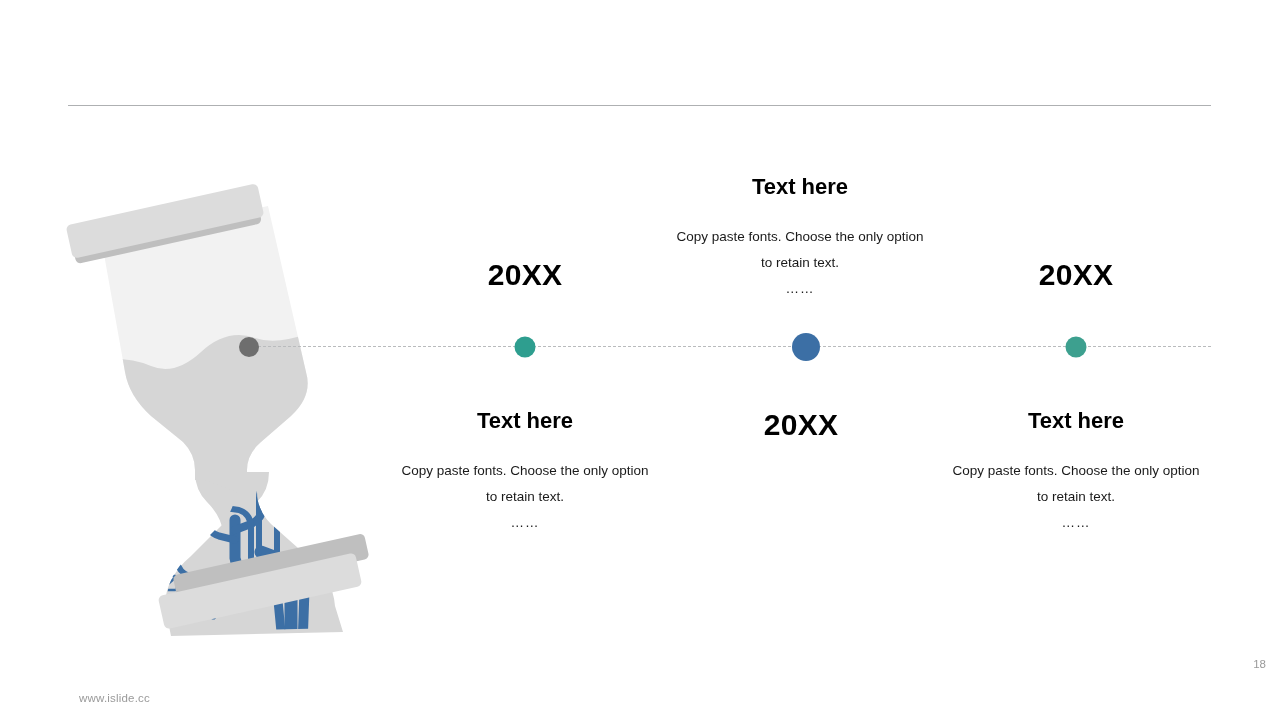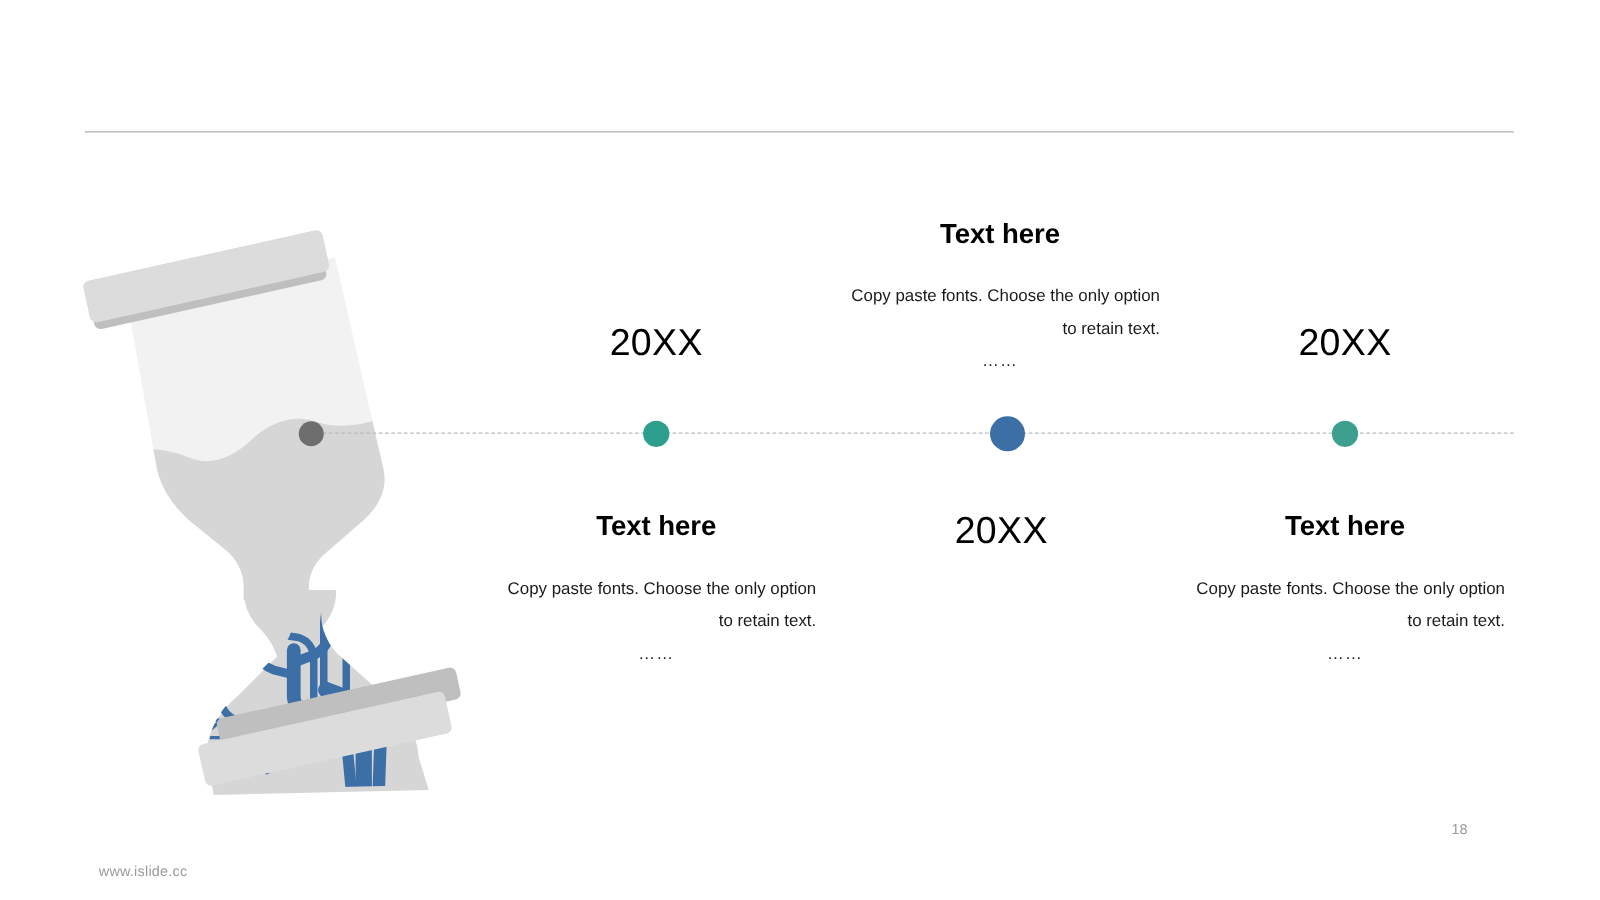--- a/index.html
+++ b/index.html
@@ -72,40 +72,39 @@
   .dot-teal-2 { width: 21px; height: 21px; background: #3da08f; left: 1076px; top: 347px; }
 
   
   .block {
     position: absolute;
     text-align: center;
     color: #0a0a0a;
   }
   .block .year {
     font-size: 30px;
-    font-weight: normal;
+    font-weight: bold;
     letter-spacing: 0.3px;
     line-height: 1;
     margin: 0;
     color: #000000;
   }
   .block .heading {
     font-size: 22px;
     font-weight: bold;
     line-height: 1;
     margin: 0;
     color: #000000;
   }
   .block .body {
     font-size: 13.5px;
     line-height: 26px;
     margin: 0;
     color: #1a1a1a;
     font-weight: normal;
-    text-align: right;
   }
   .block .dots-ellipsis {
     font-size: 13.5px;
     line-height: 26px;
     margin: 0;
     color: #1a1a1a;
     letter-spacing: 1px;
   }
 
   
@@ -124,21 +123,21 @@
   .footer-url {
     position: absolute;
     left: 79px;
     top: 692px;
     font-size: 11.5px;
     color: #9a9a9a;
     letter-spacing: 0.2px;
   }
   .footer-page {
     position: absolute;
-    left: 1144px;
+    left: 1236px;
     top: 658px;
     width: 30px;
     text-align: right;
     font-size: 11.5px;
     color: #9a9a9a;
   }
 </style>
 </head>
 <body>
 

